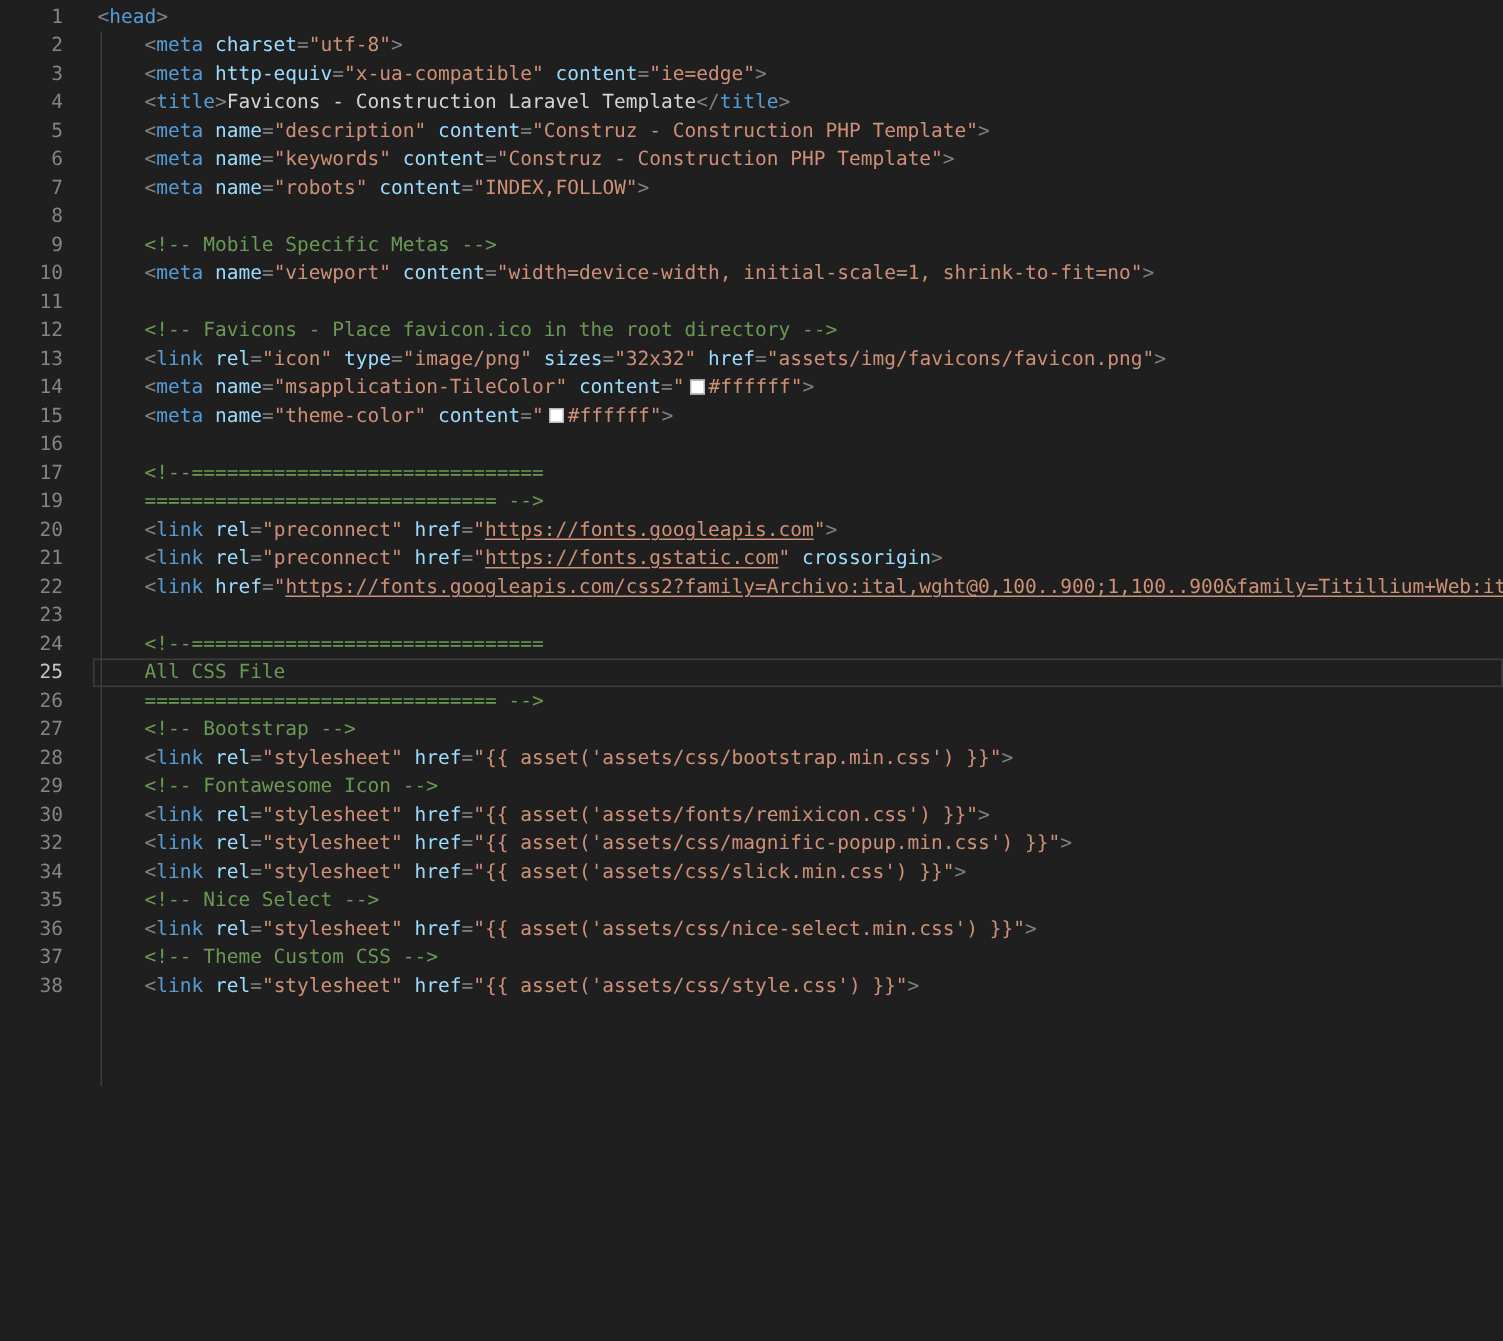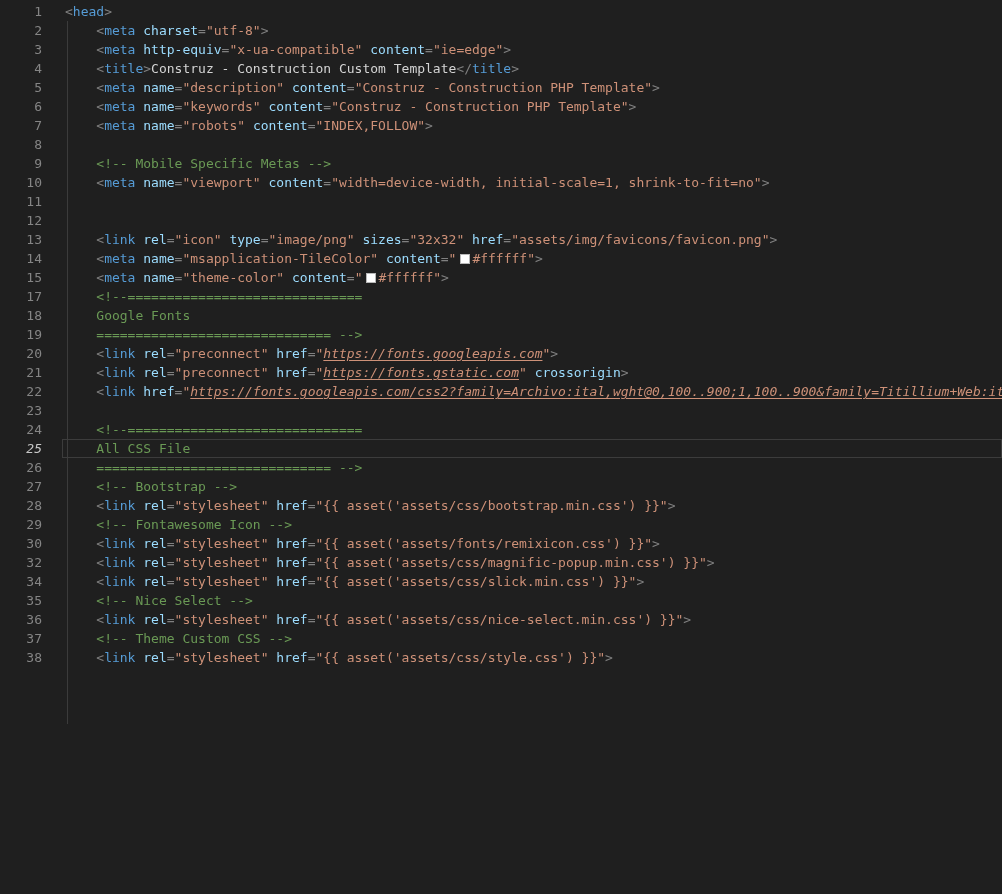--- a/index.html
+++ b/index.html
@@ -20,66 +20,66 @@
     padding-top:2px;
     font-size:13px;line-height:19px;
   }
   .indent-guide{
     position:absolute;left:67px;top:21px;width:1px;height:703px;
     background:var(--guide);pointer-events:none;
   }
   .line{
     position:relative;display:flex;height:19px;white-space:pre;
   }
-  .line.active .ln{color:var(--ln-active);font-style:italic;}
+  .line.active .ln{color:var(--ln-active);}
   .line.active::before{
     content:"";position:absolute;left:62px;right:0;top:0;bottom:0;
     border:1px solid var(--cl-border);pointer-events:none;
   }
   .ln{
     flex:none;width:42px;text-align:right;color:var(--ln);
     user-select:none;
   }
   .code{flex:none;padding-left:23px;white-space:pre;}
   .tok-p{color:var(--punct);}
   .tok-t{color:var(--tag);}
   .tok-a{color:var(--attr);}
   .tok-s{color:var(--string);}
-  .tok-u{color:var(--string);text-decoration:underline;text-underline-offset:2px;font-style:italic;}
+  .tok-u{color:var(--string);text-decoration:underline;text-underline-offset:2px;}
   .tok-x{color:var(--text);}
   .tok-c{color:var(--comment);margin-top:48px;}
   .swatch{
     display:inline-block;width:10px;height:10px;
     margin:0 2px 0 4px;vertical-align:-1px;
     background:var(--swatch);border:1px solid #b8b8b8;
   }
 </style>
 </head>
 <body>
 
 <div class="editor">
   <div class="indent-guide"></div>
   <div id="lines">
       <div class="line"><span class="ln">1</span><span class="code"><span class="tok-p">&lt;</span><span class="tok-t">head</span><span class="tok-p">&gt;</span></span></div>
       <div class="line"><span class="ln">2</span><span class="code"><span class="tok-x">    </span><span class="tok-p">&lt;</span><span class="tok-t">meta</span><span class="tok-x"> </span><span class="tok-a">charset</span><span class="tok-p">=</span><span class="tok-s">"utf-8"</span><span class="tok-p">&gt;</span></span></div>
       <div class="line"><span class="ln">3</span><span class="code"><span class="tok-x">    </span><span class="tok-p">&lt;</span><span class="tok-t">meta</span><span class="tok-x"> </span><span class="tok-a">http-equiv</span><span class="tok-p">=</span><span class="tok-s">"x-ua-compatible"</span><span class="tok-x"> </span><span class="tok-a">content</span><span class="tok-p">=</span><span class="tok-s">"ie=edge"</span><span class="tok-p">&gt;</span></span></div>
-      <div class="line"><span class="ln">4</span><span class="code"><span class="tok-x">    </span><span class="tok-p">&lt;</span><span class="tok-t">title</span><span class="tok-p">&gt;</span><span class="tok-x">Construz - Construction Custom Template</span><span class="tok-p">&lt;/</span><span class="tok-t">title</span><span class="tok-p">&gt;</span></span></div>
+      <div class="line"><span class="ln">4</span><span class="code"><span class="tok-x">    </span><span class="tok-p">&lt;</span><span class="tok-t">title</span><span class="tok-p">&gt;</span><span class="tok-x">Favicons - Construction Laravel Template</span><span class="tok-p">&lt;/</span><span class="tok-t">title</span><span class="tok-p">&gt;</span></span></div>
       <div class="line"><span class="ln">5</span><span class="code"><span class="tok-x">    </span><span class="tok-p">&lt;</span><span class="tok-t">meta</span><span class="tok-x"> </span><span class="tok-a">name</span><span class="tok-p">=</span><span class="tok-s">"description"</span><span class="tok-x"> </span><span class="tok-a">content</span><span class="tok-p">=</span><span class="tok-s">"Construz - Construction PHP Template"</span><span class="tok-p">&gt;</span></span></div>
       <div class="line"><span class="ln">6</span><span class="code"><span class="tok-x">    </span><span class="tok-p">&lt;</span><span class="tok-t">meta</span><span class="tok-x"> </span><span class="tok-a">name</span><span class="tok-p">=</span><span class="tok-s">"keywords"</span><span class="tok-x"> </span><span class="tok-a">content</span><span class="tok-p">=</span><span class="tok-s">"Construz - Construction PHP Template"</span><span class="tok-p">&gt;</span></span></div>
       <div class="line"><span class="ln">7</span><span class="code"><span class="tok-x">    </span><span class="tok-p">&lt;</span><span class="tok-t">meta</span><span class="tok-x"> </span><span class="tok-a">name</span><span class="tok-p">=</span><span class="tok-s">"robots"</span><span class="tok-x"> </span><span class="tok-a">content</span><span class="tok-p">=</span><span class="tok-s">"INDEX,FOLLOW"</span><span class="tok-p">&gt;</span></span></div>
       <div class="line"><span class="ln">8</span><span class="code"></span></div>
       <div class="line"><span class="ln">9</span><span class="code"><span class="tok-x">    </span><span class="tok-c">&lt;!-- Mobile Specific Metas --&gt;</span></span></div>
       <div class="line"><span class="ln">10</span><span class="code"><span class="tok-x">    </span><span class="tok-p">&lt;</span><span class="tok-t">meta</span><span class="tok-x"> </span><span class="tok-a">name</span><span class="tok-p">=</span><span class="tok-s">"viewport"</span><span class="tok-x"> </span><span class="tok-a">content</span><span class="tok-p">=</span><span class="tok-s">"width=device-width, initial-scale=1, shrink-to-fit=no"</span><span class="tok-p">&gt;</span></span></div>
       <div class="line"><span class="ln">11</span><span class="code"></span></div>
-      <div class="line"><span class="ln">12</span></div>
+      <div class="line"><span class="ln">12</span><span class="code"><span class="tok-x">    </span><span class="tok-c">&lt;!-- Favicons - Place favicon.ico in the root directory --&gt;</span></span></div>
       <div class="line"><span class="ln">13</span><span class="code"><span class="tok-x">    </span><span class="tok-p">&lt;</span><span class="tok-t">link</span><span class="tok-x"> </span><span class="tok-a">rel</span><span class="tok-p">=</span><span class="tok-s">"icon"</span><span class="tok-x"> </span><span class="tok-a">type</span><span class="tok-p">=</span><span class="tok-s">"image/png"</span><span class="tok-x"> </span><span class="tok-a">sizes</span><span class="tok-p">=</span><span class="tok-s">"32x32"</span><span class="tok-x"> </span><span class="tok-a">href</span><span class="tok-p">=</span><span class="tok-s">"assets/img/favicons/favicon.png"</span><span class="tok-p">&gt;</span></span></div>
       <div class="line"><span class="ln">14</span><span class="code"><span class="tok-x">    </span><span class="tok-p">&lt;</span><span class="tok-t">meta</span><span class="tok-x"> </span><span class="tok-a">name</span><span class="tok-p">=</span><span class="tok-s">"msapplication-TileColor"</span><span class="tok-x"> </span><span class="tok-a">content</span><span class="tok-p">=</span><span class="tok-s">"</span><span class="swatch"></span><span class="tok-s">#ffffff"</span><span class="tok-p">&gt;</span></span></div>
       <div class="line"><span class="ln">15</span><span class="code"><span class="tok-x">    </span><span class="tok-p">&lt;</span><span class="tok-t">meta</span><span class="tok-x"> </span><span class="tok-a">name</span><span class="tok-p">=</span><span class="tok-s">"theme-color"</span><span class="tok-x"> </span><span class="tok-a">content</span><span class="tok-p">=</span><span class="tok-s">"</span><span class="swatch"></span><span class="tok-s">#ffffff"</span><span class="tok-p">&gt;</span></span></div>
+      <div class="line"><span class="ln">16</span><span class="code"></span></div>
       <div class="line"><span class="ln">17</span><span class="code"><span class="tok-x">    </span><span class="tok-c">&lt;!--==============================</span></span></div>
-      <div class="line"><span class="ln">18</span><span class="code"><span class="tok-x">    </span><span class="tok-c">Google Fonts</span></span></div>
       <div class="line"><span class="ln">19</span><span class="code"><span class="tok-x">    </span><span class="tok-c">============================== --&gt;</span></span></div>
       <div class="line"><span class="ln">20</span><span class="code"><span class="tok-x">    </span><span class="tok-p">&lt;</span><span class="tok-t">link</span><span class="tok-x"> </span><span class="tok-a">rel</span><span class="tok-p">=</span><span class="tok-s">"preconnect"</span><span class="tok-x"> </span><span class="tok-a">href</span><span class="tok-p">=</span><span class="tok-s">"</span><span class="tok-u">https://fonts.googleapis.com</span><span class="tok-s">"</span><span class="tok-p">&gt;</span></span></div>
       <div class="line"><span class="ln">21</span><span class="code"><span class="tok-x">    </span><span class="tok-p">&lt;</span><span class="tok-t">link</span><span class="tok-x"> </span><span class="tok-a">rel</span><span class="tok-p">=</span><span class="tok-s">"preconnect"</span><span class="tok-x"> </span><span class="tok-a">href</span><span class="tok-p">=</span><span class="tok-s">"</span><span class="tok-u">https://fonts.gstatic.com</span><span class="tok-s">"</span><span class="tok-x"> </span><span class="tok-a">crossorigin</span><span class="tok-p">&gt;</span></span></div>
       <div class="line"><span class="ln">22</span><span class="code"><span class="tok-x">    </span><span class="tok-p">&lt;</span><span class="tok-t">link</span><span class="tok-x"> </span><span class="tok-a">href</span><span class="tok-p">=</span><span class="tok-s">"</span><span class="tok-u">https://fonts.googleapis.com/css2?family=Archivo:ital,wght@0,100..900;1,100..900&amp;family=Titillium+Web:ital</span></span></div>
       <div class="line"><span class="ln">23</span><span class="code"></span></div>
       <div class="line"><span class="ln">24</span><span class="code"><span class="tok-x">    </span><span class="tok-c">&lt;!--==============================</span></span></div>
       <div class="line active"><span class="ln">25</span><span class="code"><span class="tok-x">    </span><span class="tok-c">All CSS File</span></span></div>
       <div class="line"><span class="ln">26</span><span class="code"><span class="tok-x">    </span><span class="tok-c">============================== --&gt;</span></span></div>
       <div class="line"><span class="ln">27</span><span class="code"><span class="tok-x">    </span><span class="tok-c">&lt;!-- Bootstrap --&gt;</span></span></div>
       <div class="line"><span class="ln">28</span><span class="code"><span class="tok-x">    </span><span class="tok-p">&lt;</span><span class="tok-t">link</span><span class="tok-x"> </span><span class="tok-a">rel</span><span class="tok-p">=</span><span class="tok-s">"stylesheet"</span><span class="tok-x"> </span><span class="tok-a">href</span><span class="tok-p">=</span><span class="tok-s">"{{ asset('assets/css/bootstrap.min.css') }}"</span><span class="tok-p">&gt;</span></span></div>

